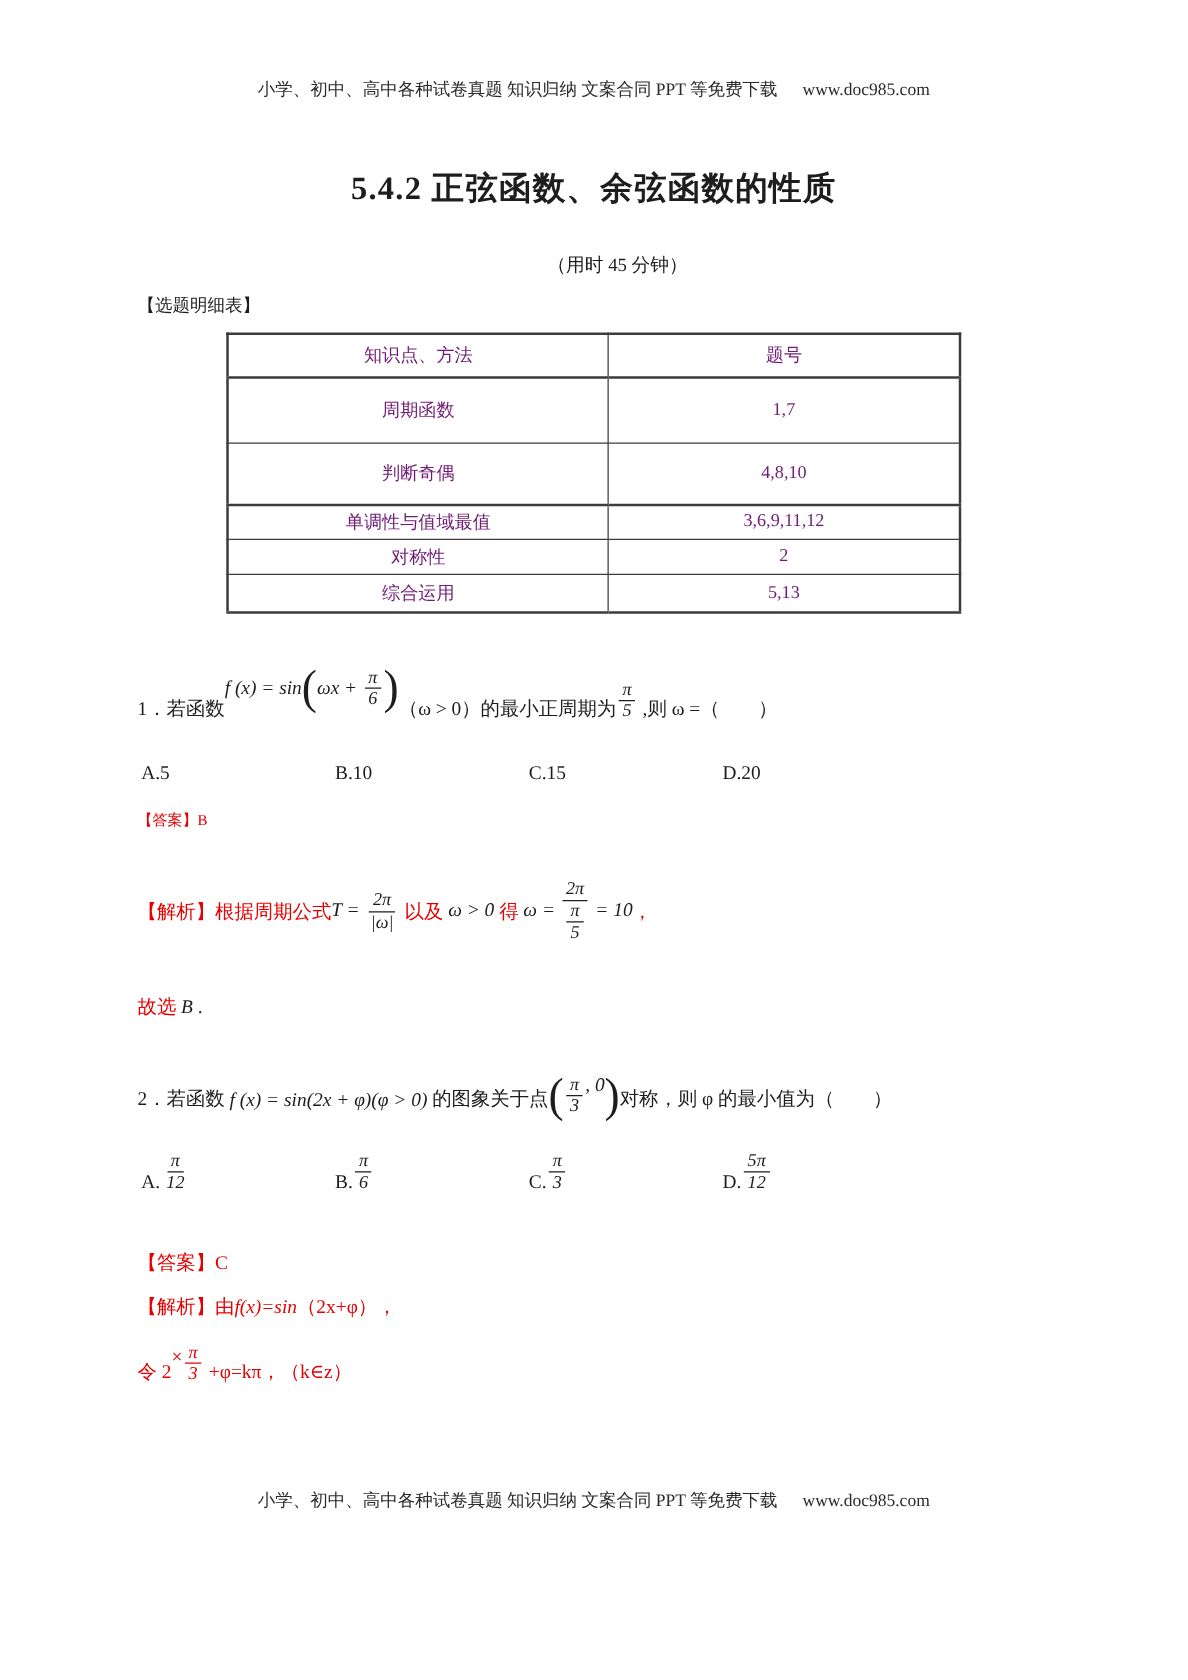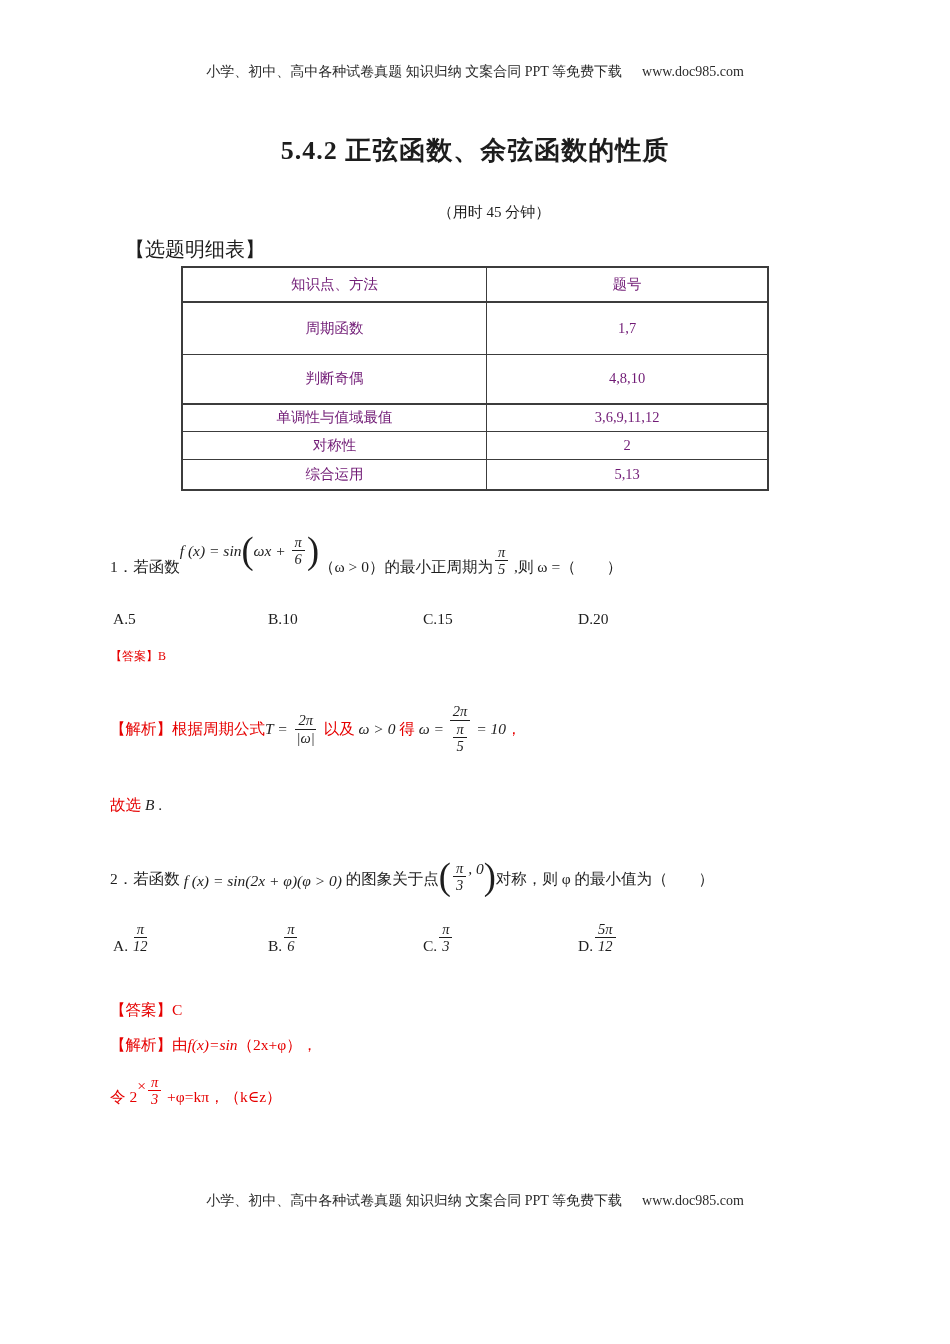--- a/index.html
+++ b/index.html
@@ -8,21 +8,21 @@
   .abs{position:absolute;}
   .center{left:0;right:0;text-align:center;}
   [data-bind]{white-space:pre;}
 
   .hdr-line{top:63px;font-size:14px;color:#2a2a2a;}
   .ftr-line{top:1192px;font-size:14px;color:#2a2a2a;}
   .hdr-line .url,.ftr-line .url{margin-left:20px;}
 
   .doc-title{top:133px;font-size:26px;font-weight:bold;letter-spacing:1px;}
   .subtitle{top:203px;font-size:15px;margin-left:38px;}
-  .sel-label{top:236px;left:125px;font-size:20px;}
+  .sel-label{top:236px;left:110px;font-size:14px;}
 
   .topic-table{top:266px;left:181px;width:588px;border-collapse:collapse;
                font-size:14.5px;table-layout:fixed;color:#701a75;}
   .topic-table td{border:1px solid #3c3c3c;text-align:center;padding:0;vertical-align:middle;}
   .topic-table{border:2px solid #3c3c3c;}
   .topic-table col.c1{width:52%;} .topic-table col.c2{width:48%;}
   tr.trh{height:35px;} tr.tr1{height:52px;} tr.tr2{height:50px;}
   tr.tr3{height:27px;} tr.tr4{height:28px;padding-left:44px;} tr.tr5{height:31px;padding-left:32px;}
   tr.trh td, tr.tr2 td{border-bottom:2px solid #3c3c3c;}
   tr.tr5 td{border-bottom:2px solid #3c3c3c;}

